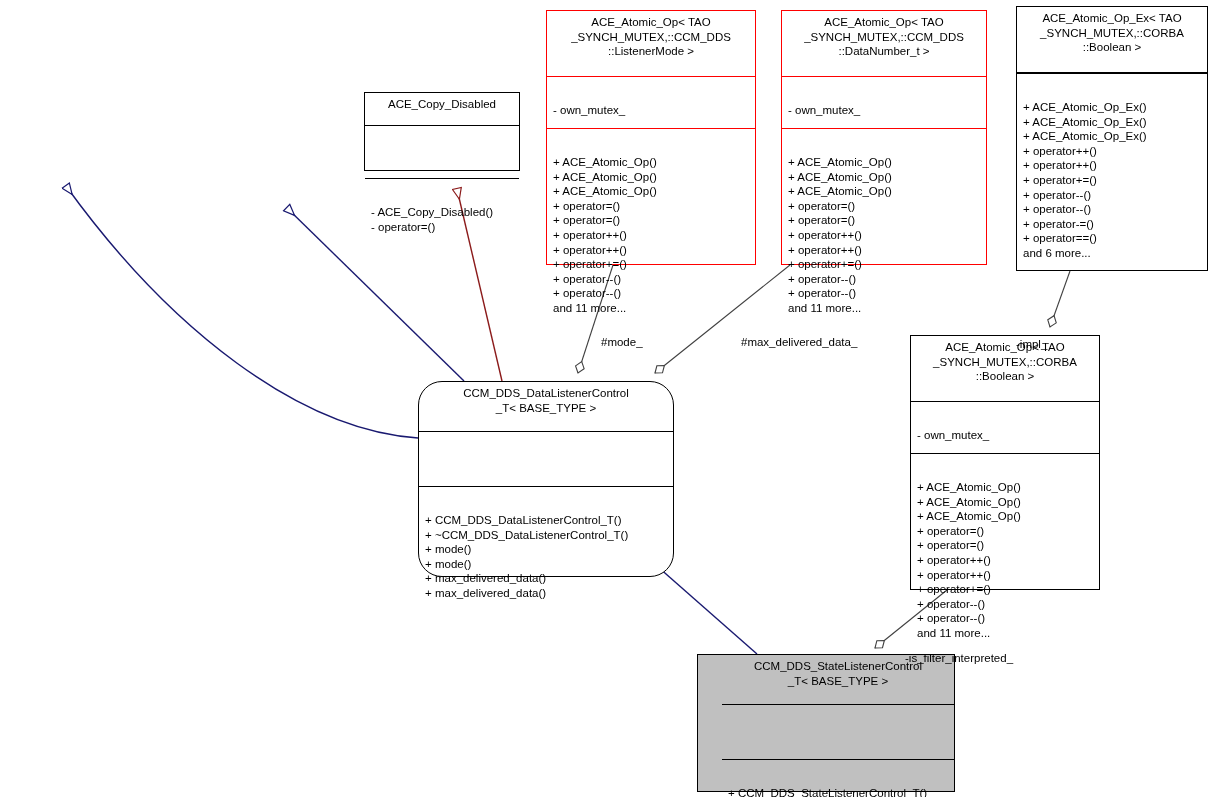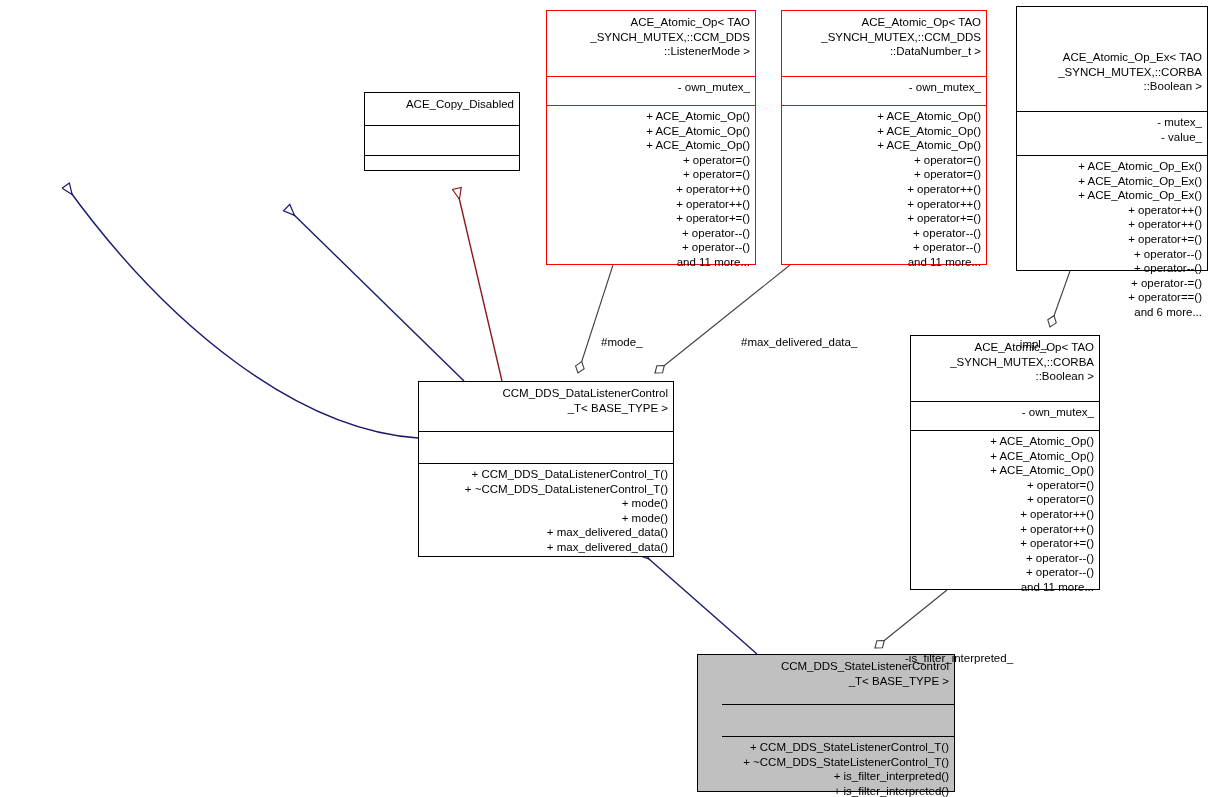--- a/index.html
+++ b/index.html
@@ -38,41 +38,42 @@
     border-color: #ff0000;
   }
   .uml-class.gray-border {
     border-color: #a0a0a0;
   }
   .uml-class.filled {
     background: #c0c0c0;
     padding-left: 24px;
   }
   .uml-title {
-    text-align: right;
+    text-align: center;
     padding: 4px 5px 4px 5px;
     white-space: pre-line;
   }
   .uml-sep {
     height: 1px;
     background: #000000;
     font-size: 0;
     line-height: 0;
   }
   .uml-class.red > .uml-sep {
     background: #ff0000;
   }
   .uml-class.gray-border > .uml-sep {
     background: #a0a0a0;
   }
   .uml-attrs, .uml-ops {
     padding: 3px 5px 4px 6px;
-    text-align: right;
+    text-align: left;
     white-space: pre-line;
     min-height: 10px;
+    margin-top: 23px;
   }
   .uml-attrs.empty, .uml-ops.empty {
     min-height: 22px;
   }
   .edge-label {
     position: absolute;
     font-size: 11.5px;
     color: #000000;
     white-space: nowrap;
     margin-top: 37px;
@@ -113,20 +114,22 @@
     <path d="M 757,654 L 641,552" fill="none" stroke="#191970" stroke-width="1.4" marker-end="url(#arrow-navy)"></path>
   </svg>
 
 
 
   <div class="uml-class" style="left:364px; top:92px; width:156px; height:79px;">
     <div class="uml-title" style="height:24px;">ACE_Copy_Disabled</div>
     <div class="uml-sep"></div>
     <div class="uml-attrs empty" style="height:19px;"></div>
     <div class="uml-sep"></div>
+    <div class="uml-ops">- ACE_Copy_Disabled()
+- operator=()</div>
   </div>
 
   <div class="uml-class red" style="left:546px; top:10px; width:210px; height:255px;">
     <div class="uml-title" style="height:57px;">ACE_Atomic_Op&lt; TAO
 _SYNCH_MUTEX,::CCM_DDS
 ::ListenerMode &gt;</div>
     <div class="uml-sep"></div>
     <div class="uml-attrs" style="height:21px;">- own_mutex_</div>
     <div class="uml-sep"></div>
     <div class="uml-ops">+ ACE_Atomic_Op()
@@ -156,41 +159,39 @@
 + operator=()
 + operator++()
 + operator++()
 + operator+=()
 + operator--()
 + operator--()
 and 11 more...</div>
   </div>
 
   <div class="uml-class" style="left:1016px; top:6px; width:192px; height:265px;">
-    <div class="uml-title" style="height:57px;margin-top:39px;">ACE_Atomic_Op_Ex&lt; TAO
+    <div class="uml-title" style="height:57px;">ACE_Atomic_Op_Ex&lt; TAO
 _SYNCH_MUTEX,::CORBA
 ::Boolean &gt;</div>
     <div class="uml-sep"></div>
-    <div class="uml-attrs" style="height:36px;">- mutex_
-- value_</div>
     <div class="uml-sep"></div>
     <div class="uml-ops">+ ACE_Atomic_Op_Ex()
 + ACE_Atomic_Op_Ex()
 + ACE_Atomic_Op_Ex()
 + operator++()
 + operator++()
 + operator+=()
 + operator--()
 + operator--()
 + operator-=()
 + operator==()
 and 6 more...</div>
   </div>
 
-  <div class="uml-class" style="left:418px; top:381px; width:256px; height:176px;">
+  <div class="uml-class" style="left:418px; top:381px; width:256px; height:196px;border-radius:24px;">
     <div class="uml-title" style="height:41px;">CCM_DDS_DataListenerControl
 _T&lt; BASE_TYPE &gt;</div>
     <div class="uml-sep"></div>
     <div class="uml-attrs empty" style="height:24px;"></div>
     <div class="uml-sep"></div>
     <div class="uml-ops">+ CCM_DDS_DataListenerControl_T()
 + ~CCM_DDS_DataListenerControl_T()
 + mode()
 + mode()
 + max_delivered_data()

